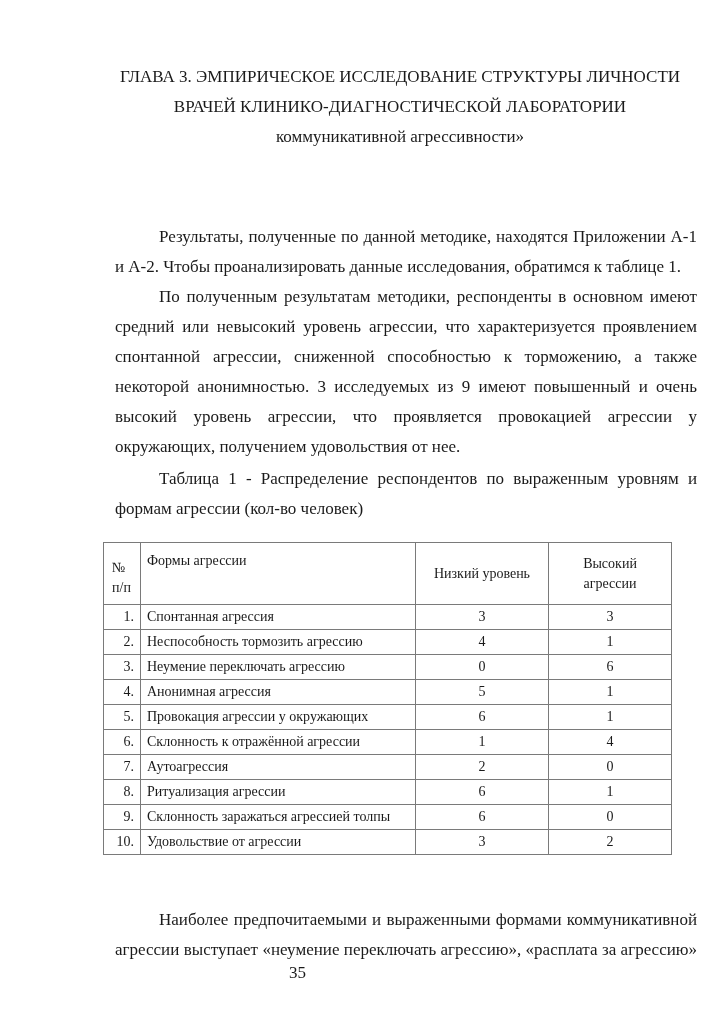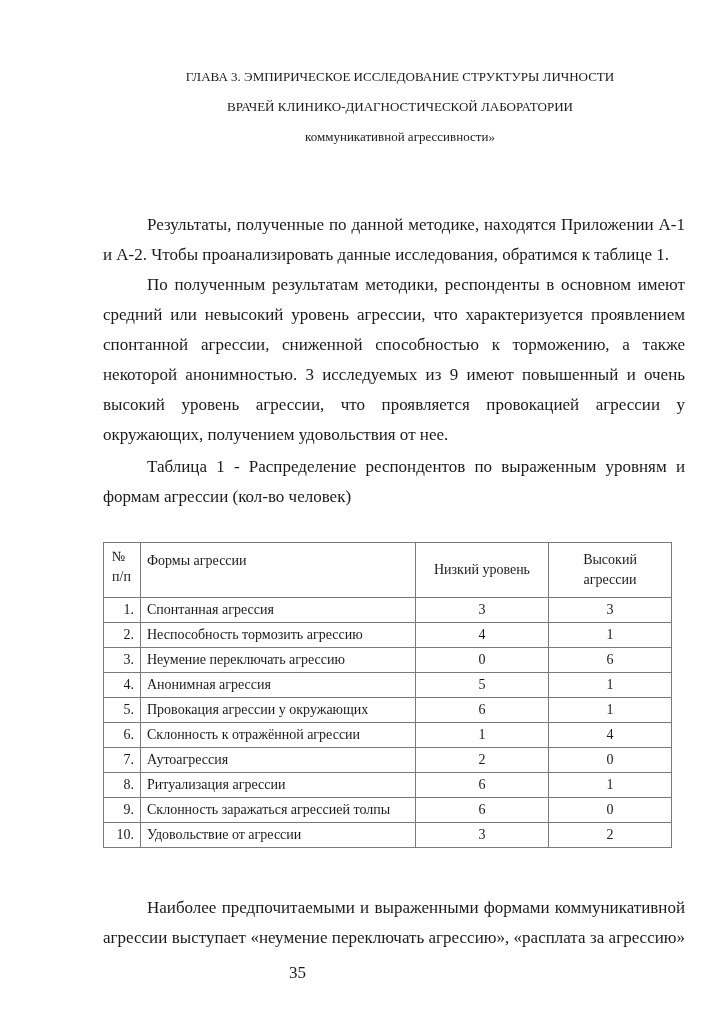--- a/index.html
+++ b/index.html
@@ -4,45 +4,45 @@
 <style>
   html, body { margin: 0; padding: 0; background: #ffffff; }
   body {
     width: 725px; height: 1024px; position: relative; overflow: hidden;
     font-family: "Liberation Serif", "DejaVu Serif", serif;
     color: #1a1a1a;
   }
   .page { position: absolute; left: 0; top: 0; width: 725px; height: 1024px; }
   .heading {
     position: absolute; left: 100px; width: 600px; text-align: center;
-    font-size: 13px; line-height: 30px;
+    font-size: 17px; line-height: 30px;
   }
   .h-chapter { top: 62px; }
   .h-section { top: 122px; }
   .para {
     position: absolute; left: 103px; width: 582px;
     font-size: 17px; line-height: 30px; text-align: justify;
-    text-indent: 44px; margin: 0;
+    text-indent: 44px; margin: 12px;
   }
   .p1 { top: 210px; }
   .p2 { top: 270px; }
   .p3 { top: 452px; }
   .p4 { top: 893px; }
   .para.last-justify { text-align-last: justify; }
   table.data {
     position: absolute; left: 103px; top: 542px; width: 569px;
     border-collapse: collapse; font-size: 14px;
     font-family: "Liberation Serif", "DejaVu Serif", serif;
   }
   table.data td, table.data th {
     border: 1px solid #7a7a7a; padding: 0 6px; font-weight: normal;
     height: 24px; line-height: 24px;
   }
   table.data thead th { height: 46px; line-height: 20px; vertical-align: middle; }
-  table.data thead th.num { text-align: left; vertical-align: top; padding-top: 4px; padding-left: 8px; }
+  table.data thead th.num { text-align: left; vertical-align: top; padding-top: 15px; padding-left: 8px; }
   table.data thead th.form { text-align: left; vertical-align: top; padding-top: 8px; }
   table.data thead th.lvl { text-align: center; }
   td.num { text-align: right; width: 22px; padding-right: 6px; }
   td.form { text-align: left; width: 262px; white-space: nowrap; }
   td.val { text-align: center; }
   .col-low { width: 120px; }
   .page-num {
     position: absolute; left: 0; width: 595px; top: 963px; text-align: center;
     font-size: 17px;
   }

